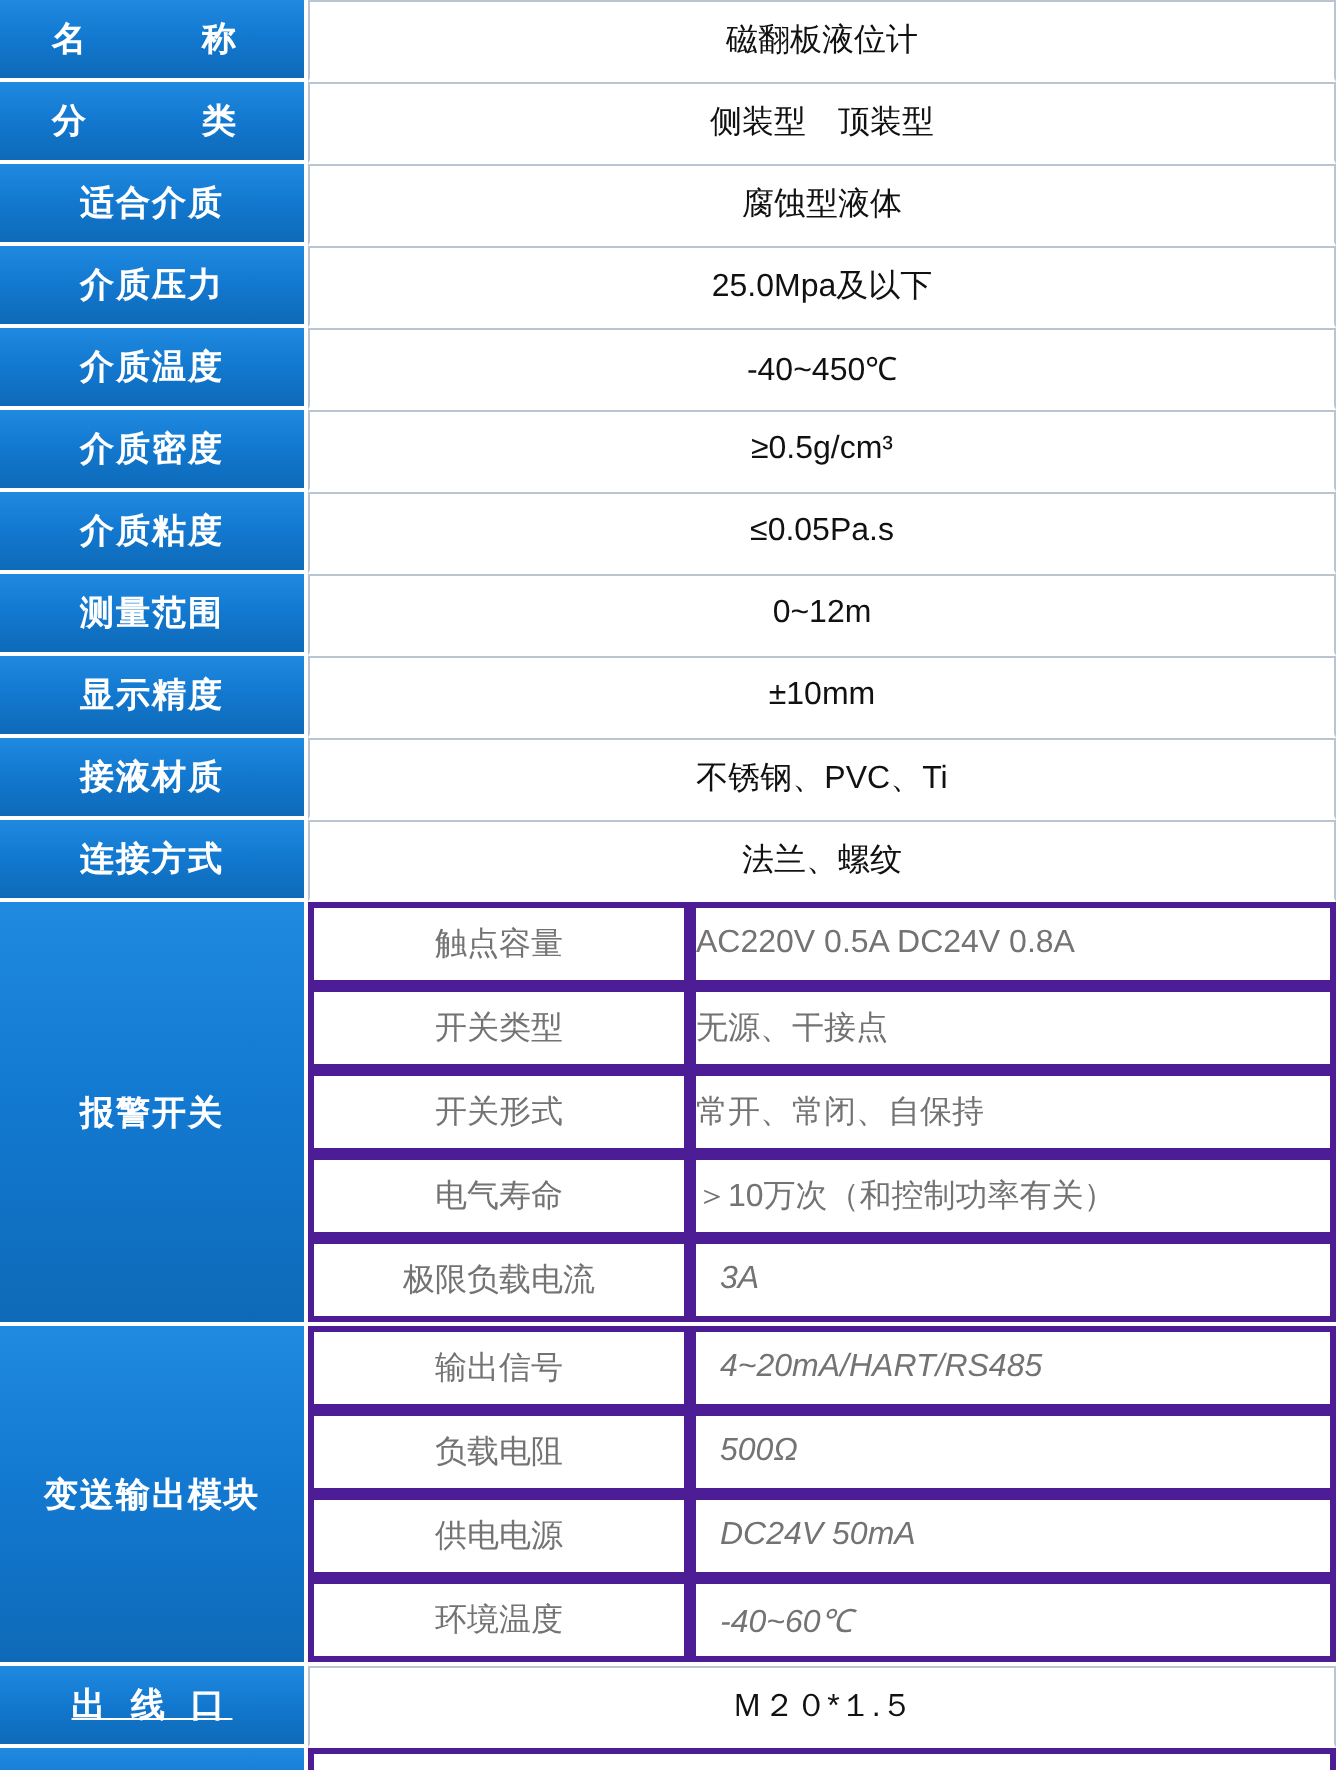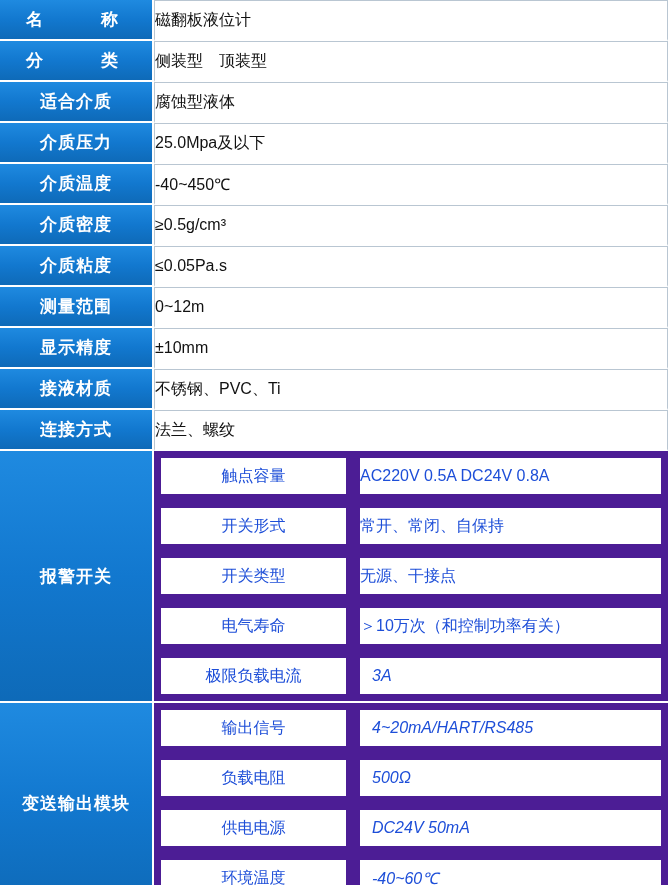--- a/index.html
+++ b/index.html
@@ -41,34 +41,35 @@
     letter-spacing: 8px;
     padding-left: 8px;
   }
   
   .value-cell {
     background: #ffffff;
     border: 1px solid #b9c6d2;
     border-bottom: 2px solid #ffffff;
     color: #111111;
     font-size: 16px;
+    text-align: center;
     height: 38px;
   }
   
   .sub-table {
     width: 100%;
     border-collapse: separate;
     border-spacing: 0;
   }
   .sub-table td {
-    border: 7px solid #4c1d95;
+    border: 3px solid #4c1d95;
     background: #ffffff;
     height: 36px;
     font-size: 16px;
-    color: #1d4ed8;
+    color: #737373;
     margin-top: 20px;
   }
   .sub-name {
     width: 185px;
     text-align: center;
   }
   .sub-val {
   }
   .sub-val.left-pad {
     text-align: left;
@@ -150,26 +151,26 @@
     <tr>
       <td class="label-cell tall">报警开关</td>
       <td class="group-cell">
         <table class="sub-table">
           <tbody>
             <tr>
               <td class="sub-name">触点容量</td>
               <td class="sub-val">AC220V  0.5A  DC24V   0.8A</td>
             </tr>
             <tr>
+              <td class="sub-name">开关类型</td>
+              <td class="sub-val">无源、干接点</td>
+            </tr>
+            <tr>
               <td class="sub-name">开关形式</td>
               <td class="sub-val">常开、常闭、自保持</td>
-            </tr>
-            <tr>
-              <td class="sub-name">开关类型</td>
-              <td class="sub-val">无源、干接点</td>
             </tr>
             <tr>
               <td class="sub-name">电气寿命</td>
               <td class="sub-val">＞10万次（和控制功率有关）</td>
             </tr>
             <tr>
               <td class="sub-name">极限负载电流</td>
               <td class="sub-val left-pad">3A</td>
             </tr>
           </tbody>

